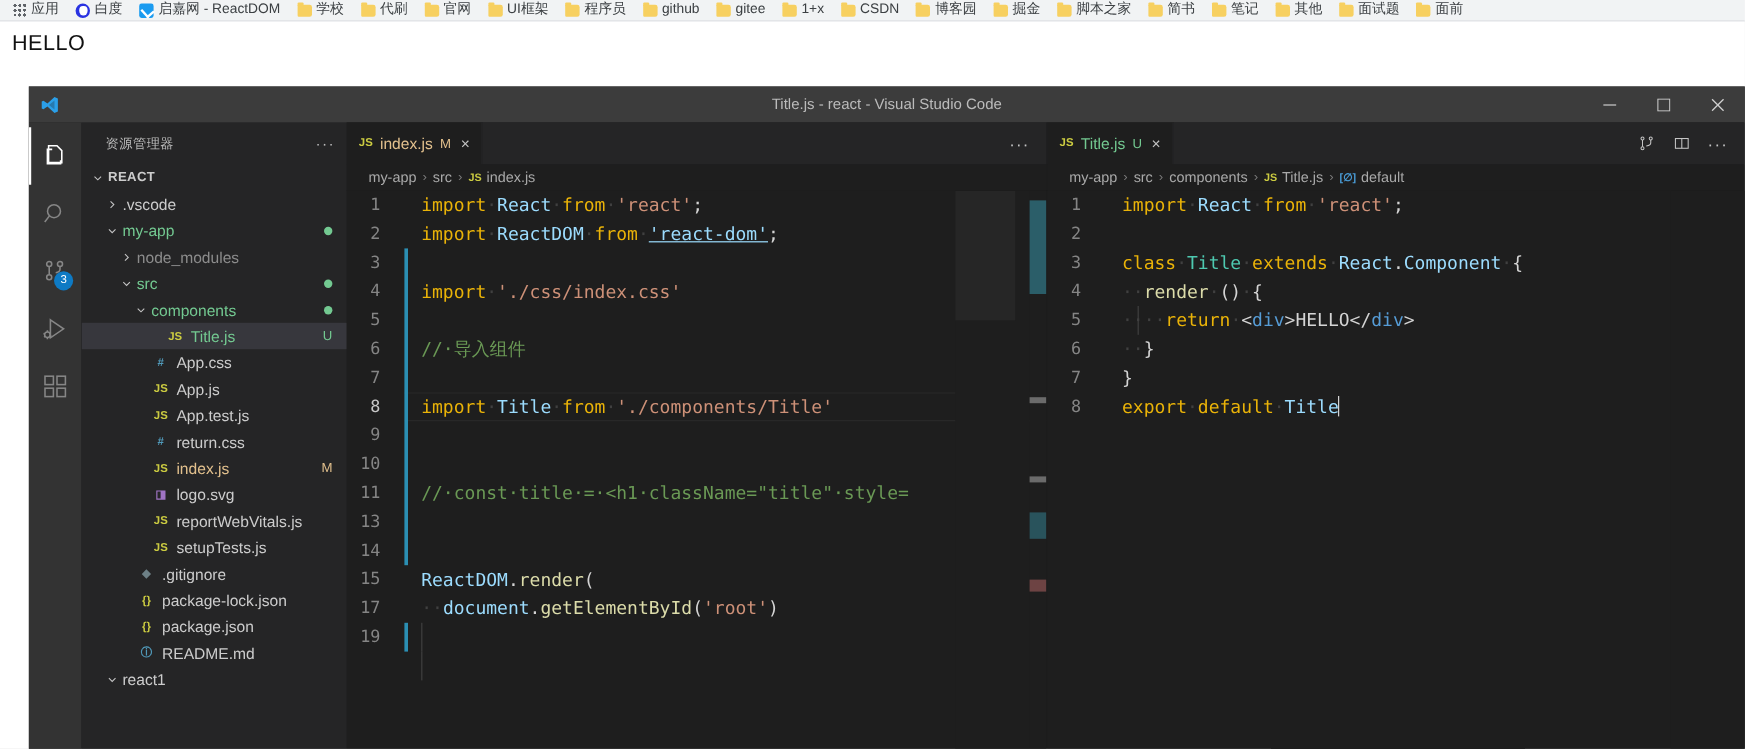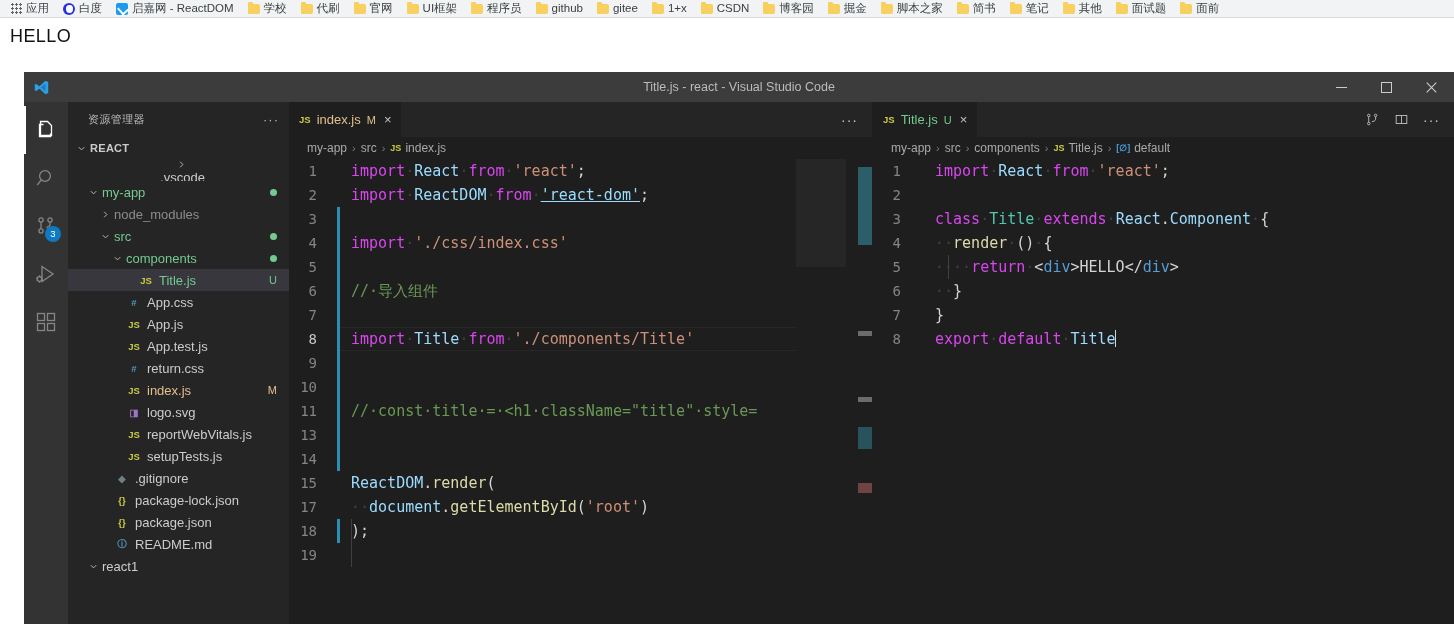--- a/index.html
+++ b/index.html
@@ -235,21 +235,21 @@
     pointer-events: none;
   }
   .indent-guide {
     position: absolute; left: 0; top: 0; bottom: 0;
     width: 1px; background: #404040;
   }
   .fold-bar {
     position: absolute; left: 48px; width: 3px; background: #2b8fb3;
   }
   
-  .t-kw   { color: #d946ef; text-align: center; }  
+  .t-kw   { color: #eab308; text-align: center; }  
   .t-id   { color: #9cdcfe; }  
   .t-str  { color: #ce9178; }  
   .t-cmt  { color: #6a9955; }  
   .t-pun  { color: #d4d4d4; }
   .t-cls  { color: #4ec9b0; }
   .t-tag  { color: #569cd6; }
   .t-fn   { color: #dcdcaa; }
   .t-ws   { color: #404040; }
   .t-link { color: #9cdcfe; text-decoration: underline; }
   .cursor-bar {
@@ -441,21 +441,21 @@
       </div>
       <div id="file-tree">
           <div class="row" style="padding-left: 8px;">
             <span class="twisty">
               <svg viewBox="0 0 16 16" fill="none" stroke="currentColor" stroke-width="1.3">
                 <path d="M4 6l4 4 4-4"></path>
               </svg>
             </span>
             <span class="rlabel c-root">REACT</span>
           </div>
-          <div class="row" style="padding-left: 20px; flex-direction: column;">
+          <div class="row" style="padding-left: 20px;">
             <span class="twisty">
               <svg viewBox="0 0 16 16" fill="none" stroke="currentColor" stroke-width="1.3">
                 <path d="M6 4l4 4-4 4"></path>
               </svg>
             </span>
             <span class="rlabel ">.vscode</span>
           </div>
           <div class="row" style="padding-left: 20px;">
             <span class="twisty">
               <svg viewBox="0 0 16 16" fill="none" stroke="currentColor" stroke-width="1.3">
@@ -601,21 +601,20 @@
               <div class="cline"><span class="lnum">6</span><span class="ltext"><span class="t-cmt">//·导入组件</span></span></div>
               <div class="cline"><span class="lnum">7</span><span class="ltext"></span></div>
               <div class="cline cur current-line"><span class="lnum">8</span><span class="ltext"><span class="t-kw">import</span><span class="t-ws">·</span><span class="t-id">Title</span><span class="t-ws">·</span><span class="t-kw">from</span><span class="t-ws">·</span><span class="t-str">'./components/Title'</span></span></div>
               <div class="cline"><span class="lnum">9</span><span class="ltext"></span></div>
               <div class="cline"><span class="lnum">10</span><span class="ltext"></span></div>
               <div class="cline"><span class="lnum">11</span><span class="ltext"><span class="t-cmt">//·const·title·=·&lt;h1·className="title"·style=</span></span></div>
               <div class="cline"><span class="lnum">13</span><span class="ltext"></span></div>
               <div class="cline"><span class="lnum">14</span><span class="ltext"></span></div>
               <div class="cline"><span class="lnum">15</span><span class="ltext"><span class="t-id">ReactDOM</span><span class="t-pun">.</span><span class="t-fn">render</span><span class="t-pun">(</span></span></div>
               <div class="cline"><span class="lnum">17</span><span class="ltext"><span class="t-ws">··</span><span class="t-id">document</span><span class="t-pun">.</span><span class="t-fn">getElementById</span><span class="t-pun">(</span><span class="t-str">'root'</span><span class="t-pun">)</span></span></div>
-              <div class="cline"><span class="lnum">18</span><span class="ltext"><span class="t-pun">);</span></span></div>
               <div class="cline"><span class="lnum">19</span><span class="ltext"></span></div>
               <div class="fold-bar" style="top: 48px; height: 264px;"></div>
               <div class="fold-bar" style="top: 360px; height: 24px;"></div>
               <div class="indent-guide" style="left: 62px; top: 360px; height: 24px;"></div>
               <div class="indent-guide" style="left: 62px; top: 384px; height: 24px;"></div>
             </div>
           <div class="minimap" id="minimap-left" style="right:14px;">
             <div class="mm-slider"></div>
           <div class="mm-line">
                 <span class="mm-seg" style="width: 8.1px; opacity: 0.62;"></span>

